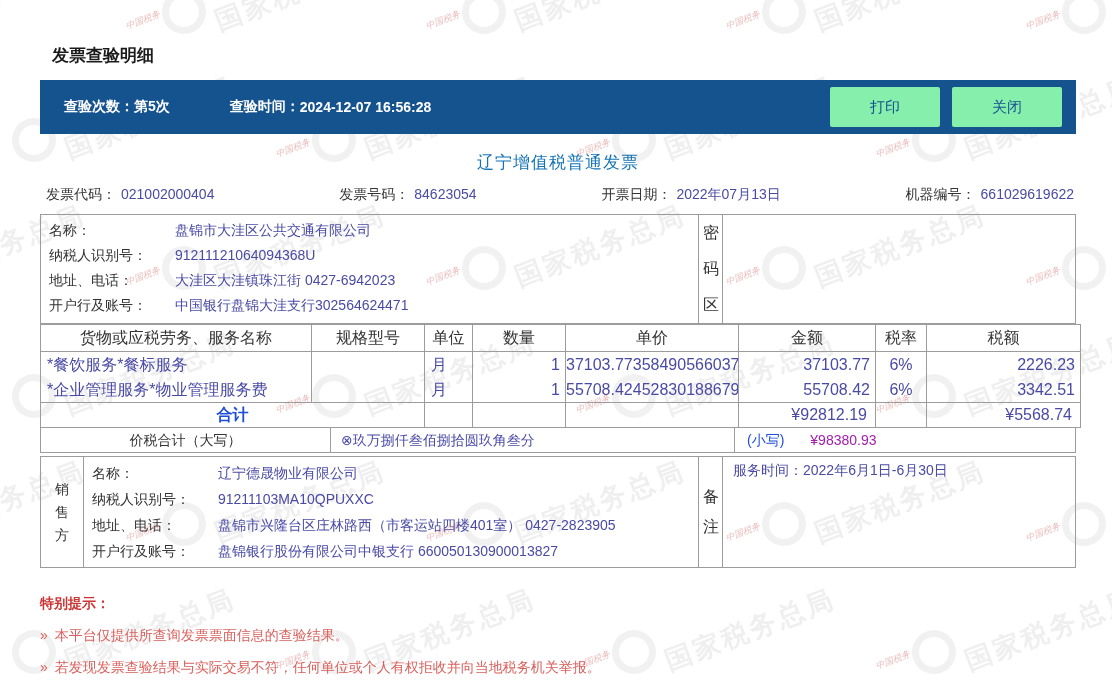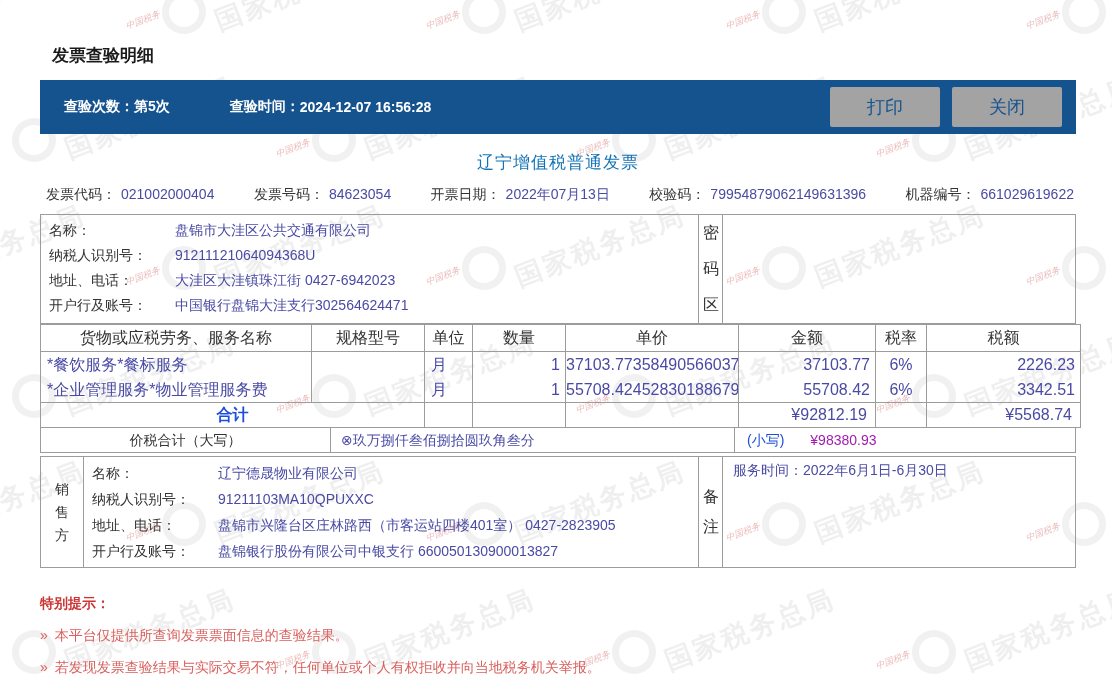--- a/index.html
+++ b/index.html
@@ -28,22 +28,22 @@
   .page-title{font-size:17px;font-weight:bold;color:#1a1a1a;margin:0 0 13px 12px;}
 
   .toolbar{
     background:#15538F;height:54px;display:flex;align-items:center;
     padding:0 14px 0 24px;color:#fff;font-size:14px;font-weight:bold;
   }
   .toolbar .pair{display:flex;align-items:center;}
   .toolbar .pair + .pair{margin-left:60px;}
   .toolbar .grow{flex:1;}
   .tb-btn{
-    width:110px;height:40px;background:#a3a3a3;color:#15538F;border:none;border-radius:2px;
-    font-size:18px;font-family:inherit;cursor:pointer;margin-left:12px;
+    width:110px;height:40px;background:#86efac;color:#15538F;border:none;border-radius:2px;
+    font-size:15px;font-family:inherit;cursor:pointer;margin-left:12px;
   }
 
   .invoice-title{
     text-align:center;color:#1373B6;font-size:17px;margin:17px 0 12px 0;letter-spacing:1px;
   }
 
   .meta-row{display:flex;justify-content:space-between;font-size:14px;margin:0 2px 10px 6px;}
   .meta-row .lbl{color:#333;}
   .meta-row .val{color:#4A4AA5;margin-left:5px;}
 
@@ -195,23 +195,20 @@
     <div>
       <span class="lbl">发票代码：</span><span class="val">021002000404</span>
     </div>
     <div>
       <span class="lbl">发票号码：</span><span class="val">84623054</span>
     </div>
     <div>
       <span class="lbl">开票日期：</span><span class="val">2022年07月13日</span>
     </div>
     <div>
-      <span class="lbl">校验码：</span><span class="val">79954879062149631396</span>
-    </div>
-    <div>
       <span class="lbl">机器编号：</span><span class="val">661029619622</span>
     </div>
   </div>
 
   <div class="party-box">
     <div class="party-rows">
       <div class="party-row">
         <span class="p-label">名称：</span><span class="p-value">盘锦市大洼区公共交通有限公司</span>
       </div>
       <div class="party-row">

